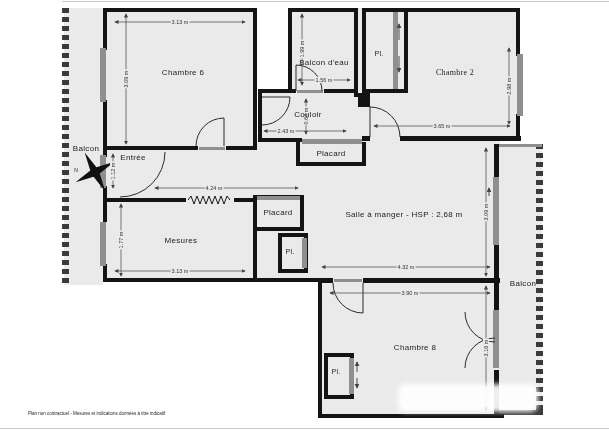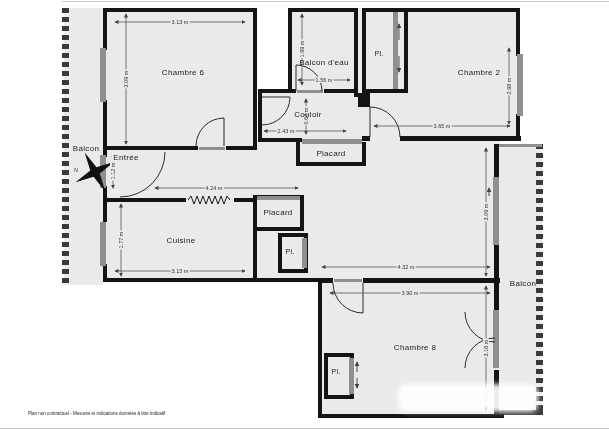--- a/index.html
+++ b/index.html
@@ -199,27 +199,28 @@
   <div class="dim" style="left:180px;top:271px;">3.13 m</div>
   <div class="dim" style="left:406px;top:267px;">4.32 m</div>
   <div class="dim v" style="left:486px;top:212px;">3.09 m</div>
   <div class="dim" style="left:410px;top:293px;">3.90 m</div>
   <div class="dim v" style="left:486px;top:348px;">3.16 m</div>
 
   <div class="lbl" style="left:86px;top:148px;">Balcon</div>
   <div class="lbl" style="left:183px;top:72px;">Chambre 6</div>
   <div class="lbl" style="left:324px;top:62px;">Balcon d'eau</div>
   <div class="lbl small" style="left:379px;top:53px;">Pl.</div>
-  <div class="lbl" style="left:479px;top:72px;">Chambre 2</div>
+  <div class="lbl" style="left:455px;top:72px;font-family:Liberation Serif, serif;">Chambre 2</div>
   <div class="lbl" style="left:308px;top:114px;">Couloir</div>
   <div class="lbl" style="left:331px;top:153px;">Placard</div>
-  <div class="lbl bg" style="left:126px;top:157px;">Entrée</div>
-  <div class="lbl" style="left:181px;top:240px;">Cuisine</div>
+  <div class="lbl bg" style="left:133px;top:157px;">Entrée</div>
+  <div class="lbl" style="left:181px;top:240px;">Mesures</div>
   <div class="lbl" style="left:278px;top:212px;">Placard</div>
   <div class="lbl small" style="left:290px;top:251px;">Pl.</div>
+  <div class="lbl" style="left:404px;top:214px;">Salle à manger - HSP : 2,68 m</div>
   <div class="lbl" style="left:523px;top:283px;">Balcon</div>
   <div class="lbl" style="left:415px;top:347px;">Chambre 8</div>
   <div class="lbl small" style="left:336px;top:371px;">Pl.</div>
 
   <div class="compass-letter" style="left:76px;top:170px;">N</div>
 
   <div class="blob" style="left:398px;top:384px;width:140px;height:28px;"></div>
 
   <div class="footer">Plan non contractuel - Mesures et indications données à titre indicatif</div>
 

